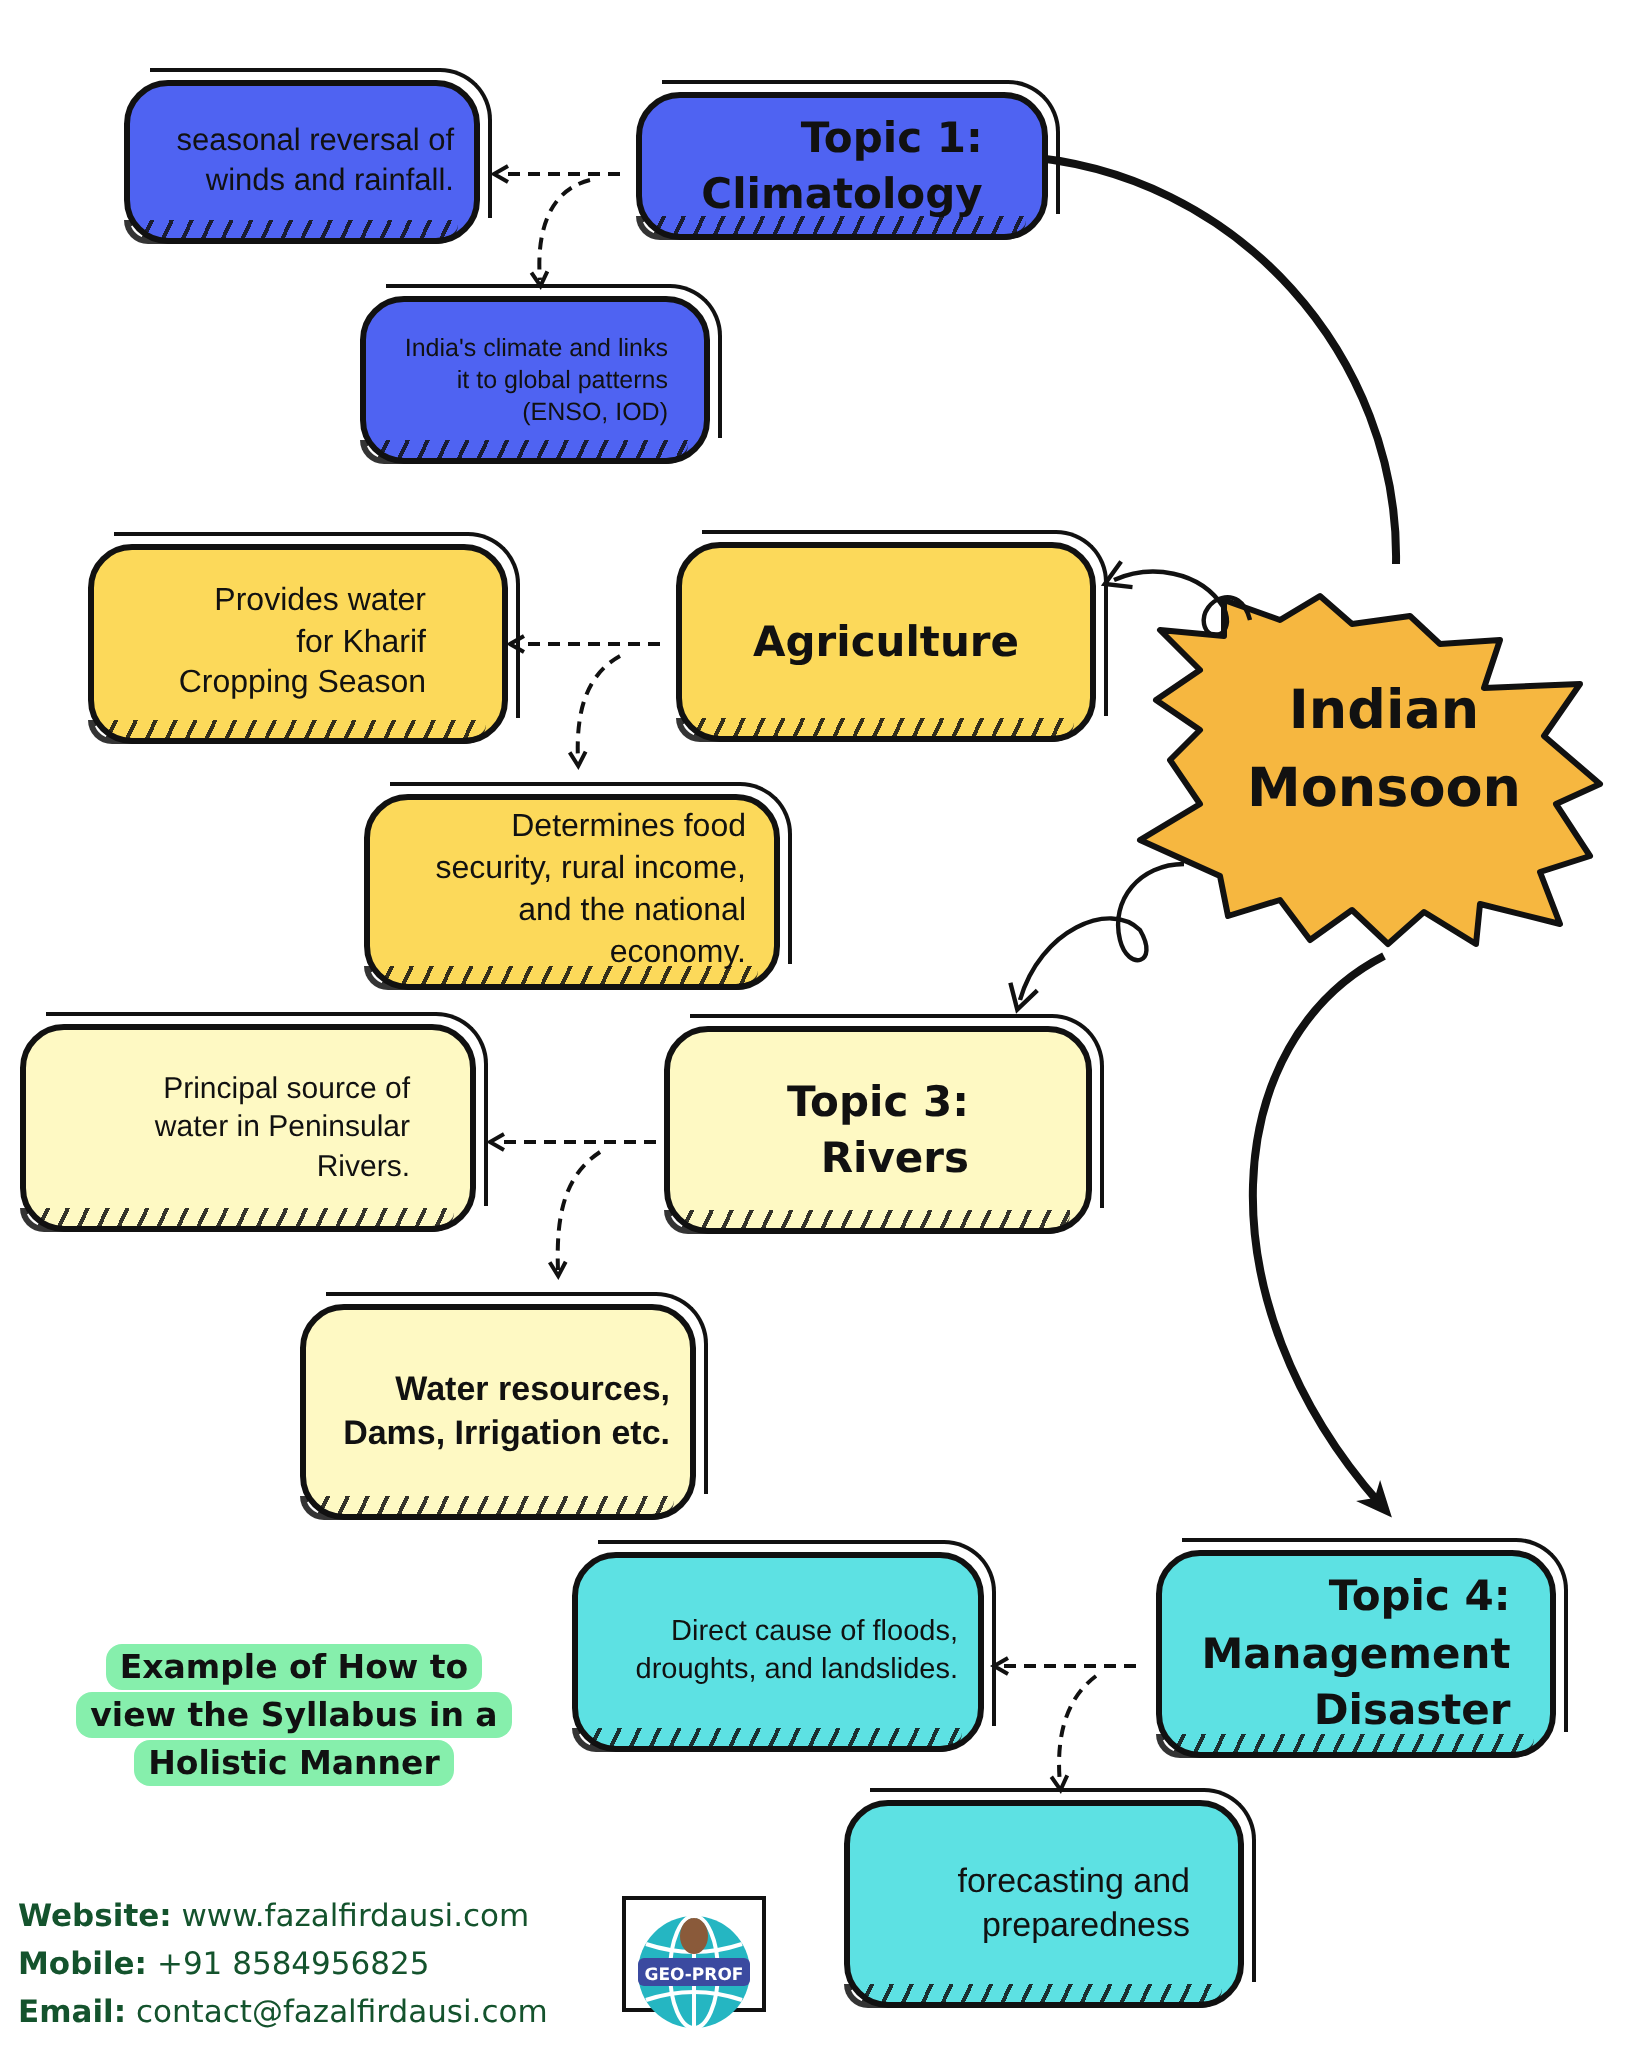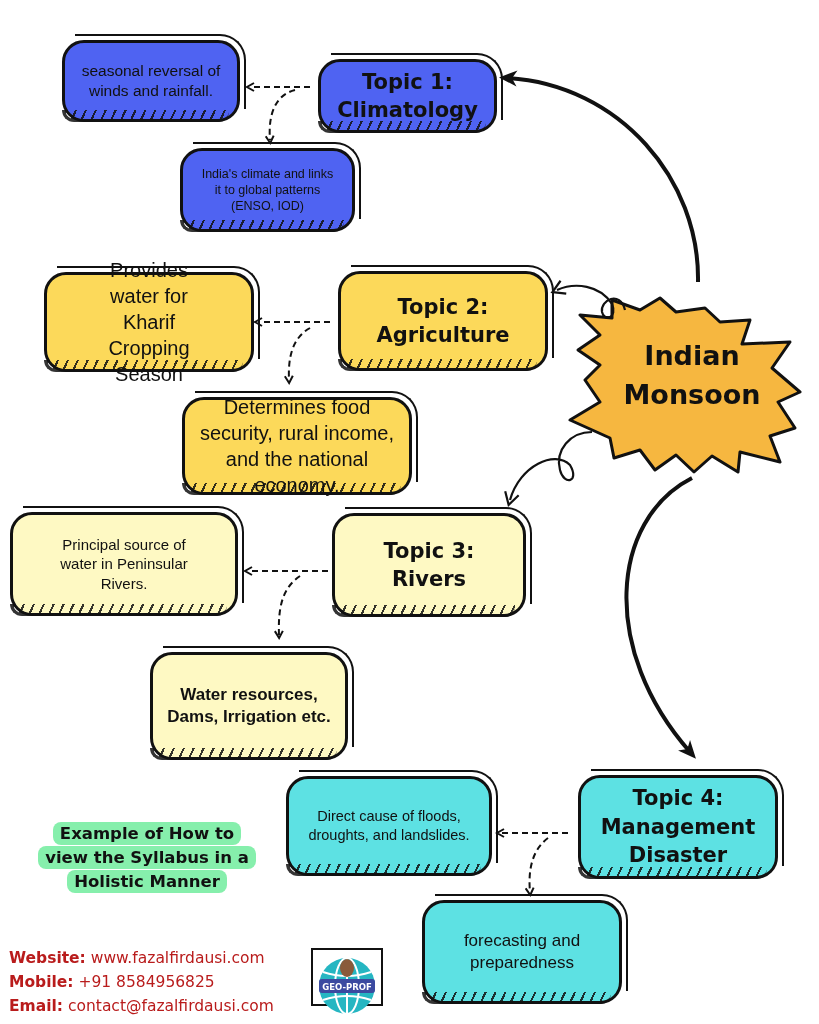--- a/index.html
+++ b/index.html
@@ -1,50 +1,50 @@
 <!DOCTYPE html>
 <html><head>
 <meta charset="utf-8">
 <style>
   html, body { margin:0; padding:0; background:#ffffff; }
   body { width:819px; height:1024px; position:relative; overflow:hidden;
          font-family:"DejaVu Sans", sans-serif; color:#111; }
   #canvas { position:absolute; left:0; top:0; width:819px; height:1024px; }
   .box { position:absolute; box-sizing:border-box;
          border:3px solid #111; border-radius:22px;
-         display:flex; align-items:center; justify-content:center; text-align:center;
+         display:flex; align-items:center; justify-content:center; text-align:right;
          box-shadow: inset 6px -6px 0 -2px rgba(0,0,0,0.0); }
   .box::before { 
     content:""; position:absolute; left:-3px; right:8px; bottom:-3px; height:9px;
     border-bottom:3px solid #111; border-left:3px solid #111;
     border-radius:0 0 18px 22px;
     background:repeating-linear-gradient(115deg, #111 0 2px, transparent 2px 9px);
     opacity:.85; }
   .box::after { 
     content:""; position:absolute; left:10px; right:-9px; top:-9px; bottom:10px;
     border-top:2.5px solid #111; border-right:2.5px solid #111;
     border-radius:0 26px 0 0; pointer-events:none; }
   .box span { position:relative; z-index:2; display:block; line-height:1.3; }
   .topic span { font-weight:bold; font-size:21px; line-height:1.35; font-family:"DejaVu Sans", sans-serif; }
-  .sub span { font-size:20px; font-family:"Liberation Sans", sans-serif; }
+  .sub span { font-size:16px; font-family:"Liberation Sans", sans-serif; }
   .sub.small span { font-size:12.5px; }
   .sub.large span { font-size:17px; }
   .blue { background:#4f63f2; }
   .yellow { background:#fcd95a; }
   .green { background:#fef9c3; }
   .cyan { background:#5de1e3; }
 
   #monsoon-label { position:absolute; left:612px; top:336px; width:160px; text-align:center;
     font-weight:bold; font-size:27px; line-height:1.45; font-family:"DejaVu Sans", sans-serif; z-index:3; }
   #callout { position:absolute; left:38px; top:822px; width:218px; text-align:center;
     font-family:"DejaVu Sans", sans-serif; font-weight:bold; font-size:16.5px; line-height:1.45; }
   #callout .hl { background:#86efac; padding:2px 7px; border-radius:8px;
     -webkit-box-decoration-break:clone; box-decoration-break:clone; }
   #contact { position:absolute; left:9px; top:946px; font-size:15.5px; line-height:1.55;
-    font-family:"DejaVu Sans", sans-serif; color:#b91c1c; }
+    font-family:"DejaVu Sans", sans-serif; color:#14532d; }
   #contact b { font-weight:bold; }
   #logo { position:absolute; left:311px; top:948px; width:72px; height:58px; box-sizing:border-box;
     border:2px solid #111; background:#fff; }
 </style>
 </head>
 <body>
 
 <svg id="canvas" viewBox="0 0 819 1024" xmlns="http://www.w3.org/2000/svg">
   <defs>
     <marker id="ah" markerWidth="10" markerHeight="10" refX="5" refY="5" orient="auto" markerUnits="userSpaceOnUse">
@@ -82,47 +82,46 @@
     <path d="M328,571 L248,571" marker-end="url(#ah)"></path>
     <path d="M300,576 C282,588 278,608 279,635" marker-end="url(#ah)"></path>
   </g>
 
   <g fill="none" stroke="#111" stroke-width="2" stroke-dasharray="6 4">
     <path d="M568,833 L500,833" marker-end="url(#ah)"></path>
     <path d="M548,838 C532,850 528,870 530,892" marker-end="url(#ah)"></path>
   </g>
 </svg>
 
-<div class="box topic blue" style="left:318px;top:59px;width:179px;height:74px;">
+<div class="box topic blue" style="left:318px;top:46px;width:206px;height:74px;">
   <span>
     <span>Topic 1:</span>
     <span>Climatology</span>
   </span>
 </div>
 <div class="box sub blue" style="left:62px;top:40px;width:178px;height:82px;">
   <span style="font-size:15.5px;padding:0 10px;">seasonal reversal of winds and rainfall.</span>
 </div>
 <div class="box sub small blue" style="left:180px;top:148px;width:175px;height:84px;">
   <span style="padding:0 18px;">India's climate and links it to global patterns (ENSO, IOD)</span>
 </div>
 
 <div class="box topic yellow" style="left:338px;top:271px;width:210px;height:100px;">
   <span>
-    <span>Topic 2:</span>
     <span>Agriculture</span>
   </span>
 </div>
 <div class="box sub yellow" style="left:44px;top:272px;width:210px;height:100px;">
   <span style="padding:0 38px;">Provides water for Kharif Cropping Season</span>
 </div>
-<div class="box sub yellow" style="left:182px;top:397px;width:230px;height:98px;">
+<div class="box sub yellow" style="left:182px;top:397px;width:208px;height:98px;">
   <span style="padding:0 14px;">Determines food security, rural income, and the national economy.</span>
 </div>
 
-<div class="box topic green" style="left:332px;top:513px;width:194px;height:104px;">
+<div class="box topic green" style="left:332px;top:513px;width:214px;height:104px;">
   <span>
     <span>Topic 3:</span>
     <span>Rivers</span>
   </span>
 </div>
 <div class="box sub green" style="left:10px;top:512px;width:228px;height:104px;">
   <span style="padding:0 30px;font-size:15px;">Principal source of water in Peninsular Rivers.</span>
 </div>
 <div class="box sub large green" style="left:150px;top:652px;width:198px;height:108px;font-weight:bold;">
   <span style="padding:0 10px;">Water resources, Dams, Irrigation etc.</span>

